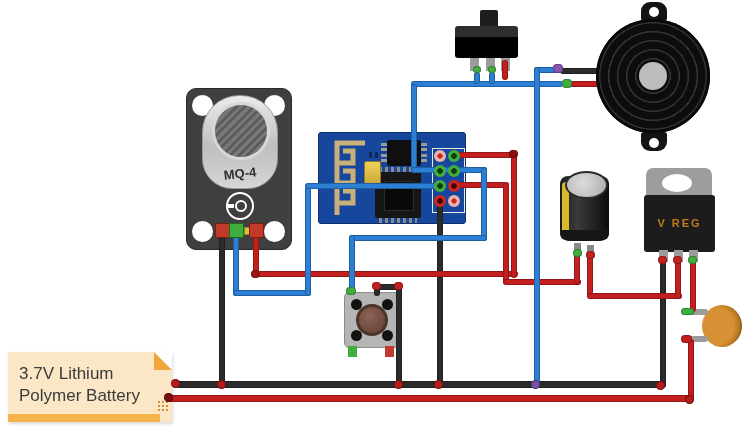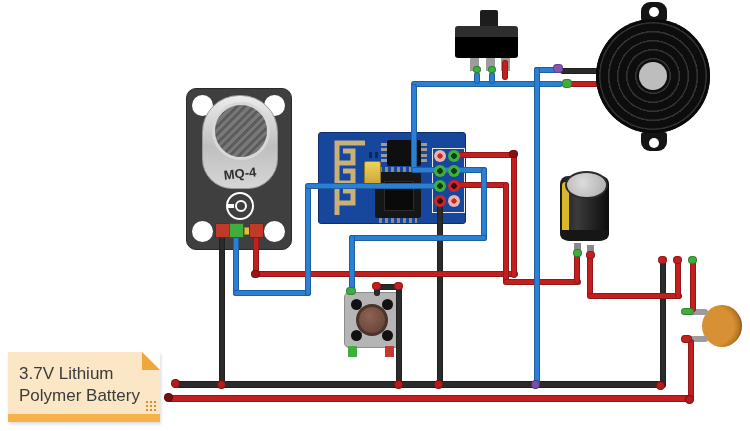--- a/index.html
+++ b/index.html
@@ -73,36 +73,46 @@
 
   <div class="abs" style="left:574px;top:243px;width:7px;height:10px;background:#8a8a8a;z-index:3;"></div>
   <div class="abs" style="left:587px;top:245px;width:7px;height:10px;background:#8a8a8a;z-index:3;"></div>
   <div class="comp" style="left:560px;top:170px;width:49px;height:76px;">
     <div class="abs" style="left:0;top:6px;width:49px;height:64px;border-radius:8px 8px 6px 6px;background:linear-gradient(90deg,#1a1a1a,#3b3b3b 35%,#0b0b0b);"></div>
     <div class="abs" style="left:2px;top:12px;width:7px;height:52px;background:#d9b92c;border-radius:4px;"></div>
     <div class="abs" style="left:5px;top:1px;width:39px;height:24px;border-radius:50%;background:radial-gradient(circle at 40% 40%,#dcdcdc,#ababab);border:2px solid #2c2c2c;"></div>
     <div class="abs" style="left:1px;top:60px;width:47px;height:11px;background:#161616;border-radius:0 0 8px 8px;"></div>
   </div>
 
+  <div class="comp" style="left:644px;top:168px;width:71px;height:94px;">
+    <div class="abs" style="left:2px;top:0;width:66px;height:32px;background:#9d9d9d;border-radius:7px 7px 0 0;"></div>
+    <div class="hole" style="left:18px;top:6px;width:30px;height:18px;border-radius:50%;"></div>
+    <div class="abs" style="left:0;top:27px;width:71px;height:57px;background:#1c1c1c;border-radius:3px;">
+      <div style="position:absolute;left:0;top:22px;width:100%;text-align:center;font-size:11px;font-weight:bold;letter-spacing:2px;color:#c07a1c;">V REG</div>
+    </div>
+    <div class="abs" style="left:15px;top:82px;width:9px;height:12px;background:#9c9c9c;"></div>
+    <div class="abs" style="left:30px;top:82px;width:9px;height:12px;background:#9c9c9c;"></div>
+    <div class="abs" style="left:45px;top:82px;width:9px;height:12px;background:#9c9c9c;"></div>
+  </div>
 
   <div class="comp" style="left:344px;top:292px;width:54px;height:54px;background:#b5b5b5;border:1px solid #8d8d8d;border-radius:5px;">
     <div class="abs" style="left:6px;top:6px;width:11px;height:11px;border-radius:50%;background:#111;"></div>
     <div class="abs" style="left:37px;top:6px;width:11px;height:11px;border-radius:50%;background:#111;"></div>
     <div class="abs" style="left:6px;top:37px;width:11px;height:11px;border-radius:50%;background:#111;"></div>
     <div class="abs" style="left:37px;top:37px;width:11px;height:11px;border-radius:50%;background:#111;"></div>
     <div class="abs" style="left:11px;top:11px;width:32px;height:32px;border-radius:50%;background:radial-gradient(circle at 40% 35%,#8d6355,#6a463b 75%);border:3px solid #4c332a;box-sizing:border-box;"></div>
   </div>
   <div class="abs" style="left:348px;top:346px;width:9px;height:11px;background:#3fae3f;z-index:3;"></div>
   <div class="abs" style="left:385px;top:346px;width:9px;height:11px;background:#c23a2e;z-index:3;"></div>
 
   <div class="abs" style="left:682px;top:309px;width:26px;height:6px;background:#9c9c9c;border-radius:3px;z-index:3;"></div>
   <div class="abs" style="left:682px;top:336px;width:26px;height:6px;background:#9c9c9c;border-radius:3px;z-index:3;"></div>
   <div class="comp" style="left:702px;top:305px;width:40px;height:42px;border-radius:50%;background:radial-gradient(circle at 32% 50%,#d89034 0 55%,#b5761f 72%,#151515 90%);"></div>
 
-  <div class="comp" style="left:8px;top:352px;width:152px;height:70px;background:#fbe7c6;box-shadow:1px 2px 3px rgba(0,0,0,.15);">
+  <div class="comp" style="left:8px;top:352px;width:164px;height:70px;background:#fbe7c6;box-shadow:1px 2px 3px rgba(0,0,0,.15);">
     <div class="abs" style="right:0;top:0;width:18px;height:18px;background:#fff;clip-path:polygon(0 0,100% 0,100% 100%);"></div>
     <div class="abs" style="right:0;top:0;width:18px;height:18px;background:#f0a63c;clip-path:polygon(0 0,100% 100%,0 100%);"></div>
     <div id="note-text">3.7V Lithium Polymer Battery</div>
     <div class="abs" style="left:0;bottom:0;width:152px;height:8px;background:#f5b14a;"></div>
     <div class="abs" style="right:3px;bottom:10px;width:12px;height:12px;background-image:radial-gradient(circle,#d98f2f 1.2px,transparent 1.5px);background-size:4px 4px;"></div>
   </div>
 
 <div class="wire" style="left: 219px; top: 230px; width: 6px; height: 154px; background: rgb(43, 43, 43); box-shadow: rgba(0, 0, 0, 0.25) 0px 0px 0px 1px inset;"></div>
     <div class="wire" style="left: 374px; top: 284px; width: 6px; height: 12px; background: rgb(43, 43, 43); box-shadow: rgba(0, 0, 0, 0.25) 0px 0px 0px 1px inset;"></div>
     <div class="wire" style="left: 374px; top: 284px; width: 28px; height: 6px; background: rgb(43, 43, 43); box-shadow: rgba(0, 0, 0, 0.25) 0px 0px 0px 1px inset;"></div>

